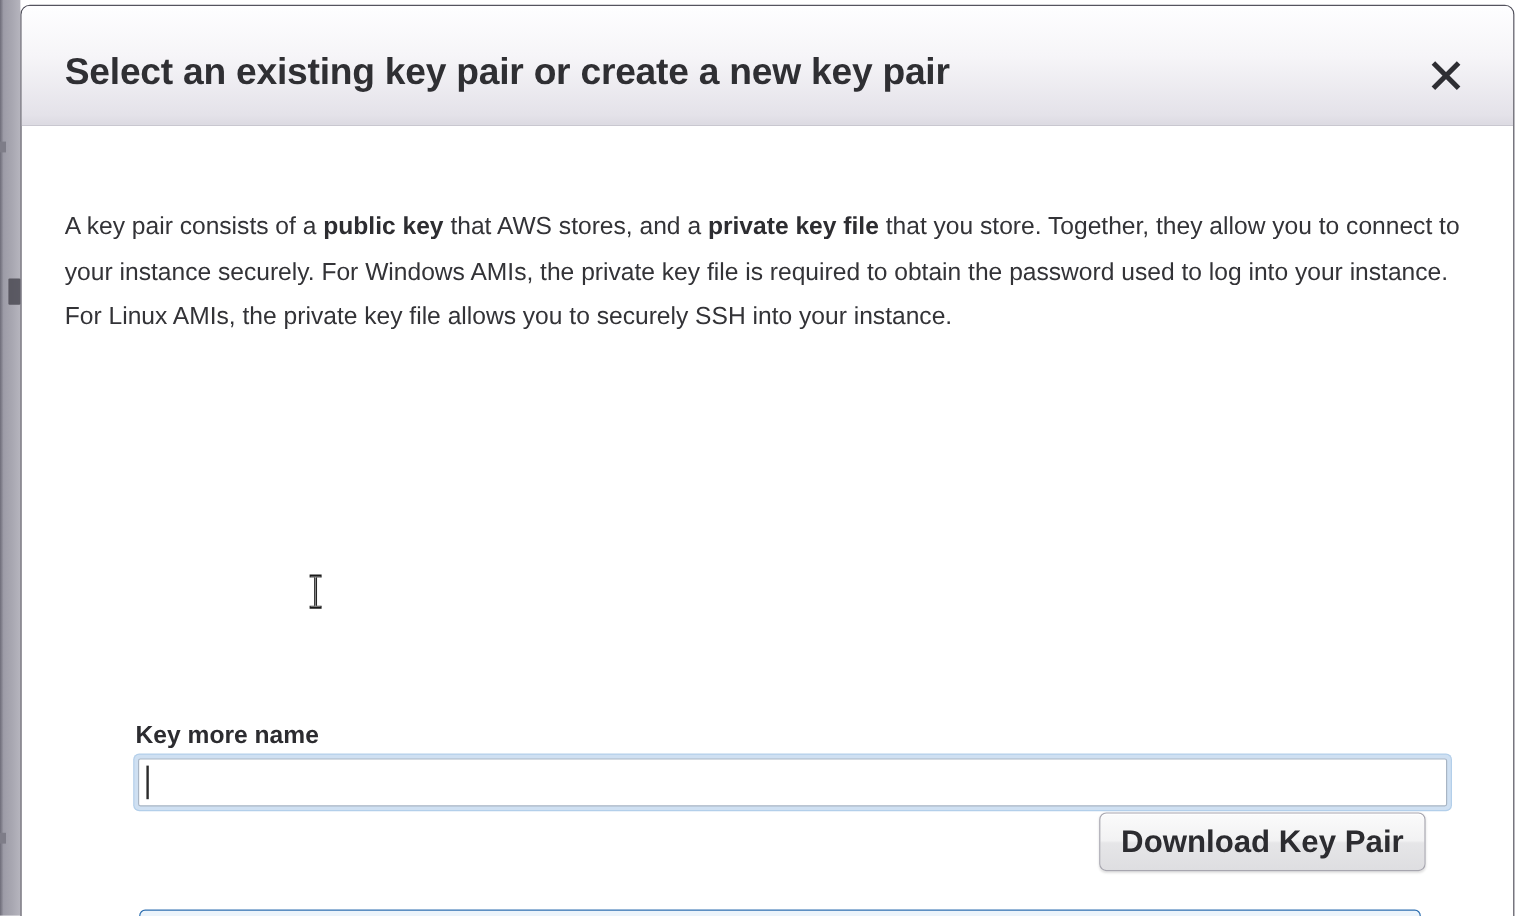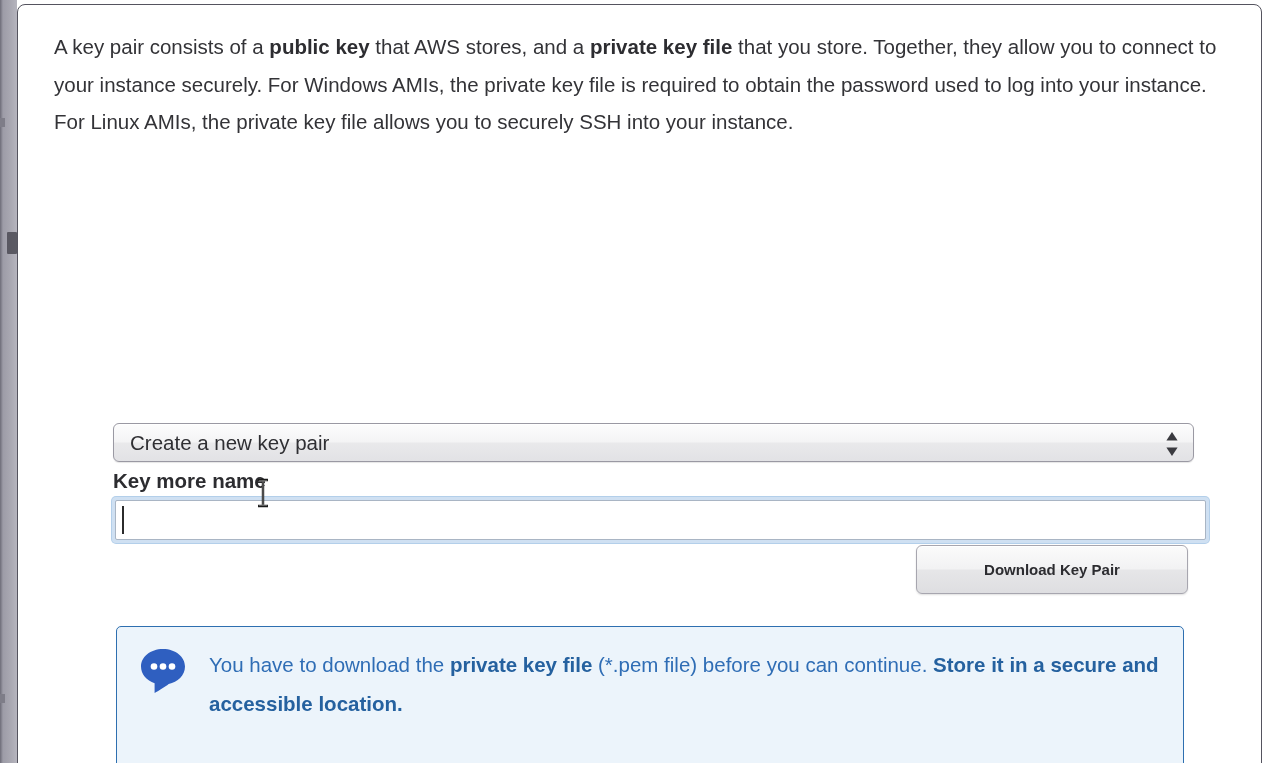--- a/index.html
+++ b/index.html
@@ -95,21 +95,21 @@
     position: relative;
     padding: 0 36px;
   }
   .para {
     color: #333337;
     font-size: 20.5px;
     line-height: 37.5px;
     margin: 0;
     max-width: 1165px;
   }
-  #intro-paragraph { padding-top: 23px; }
+  #intro-paragraph { padding-top: 33px; margin-top: 32px; }
   #note-paragraph  { padding-top: 32px; }
   .para b { font-weight: bold; color: #2d2d31; }
   .link {
     color: #3b73c4;
     text-decoration: none;
     cursor: pointer;
   }
 
   
   #keypair-select-row {
@@ -197,21 +197,21 @@
     left: 898px;
     top: 540px;
     width: 272px;
     height: 49px;
     box-sizing: border-box;
     background: linear-gradient(to bottom, #fbfbfb 0%, #f2f2f3 48%, #e6e6e8 52%, #dedee1 100%);
     border: 1px solid #a7a6af;
     border-radius: 6px;
     box-shadow: inset 0 1px 0 #ffffff, 0 1px 2px rgba(0,0,0,.13);
     font-family: "Liberation Sans", sans-serif;
-    font-size: 15px;
+    font-size: 26px;
     font-weight: bold;
     color: #2c2c30;
     cursor: pointer;
   }
 
   
   #info-callout {
     position: absolute;
     left: 98px;
     top: 621px;
@@ -254,35 +254,34 @@
 
 <div id="page-backdrop">
   <div class="backdrop-strip"></div>
   <div class="backdrop-notch"></div>
   <div class="backdrop-fleck" style="top:118px"></div>
   <div class="backdrop-fleck" style="top:694px"></div>
 </div>
 
 <div id="modal">
 
+  <div id="modal-header">
+    <div id="modal-title">Select an existing key pair or create a new key pair</div>
+    <button id="close-button" aria-label="Close">
+      <svg width="34" height="34" viewBox="0 0 34 34">
+        <path d="M6.5 6.5 L27.5 27.5 M27.5 6.5 L6.5 27.5" stroke="#2e2e33" stroke-width="4.2" stroke-linecap="butt" fill="none"></path>
+      </svg>
+    </button>
+  </div>
 
   <div id="modal-body">
 
     <p id="intro-paragraph" class="para"><span>A key pair consists of a </span><b>public key</b><span> that AWS stores, and a </span><b>private key file</b><span> that you store. Together, they allow you to connect to your instance securely. For Windows AMIs, the private key file is required to obtain the password used to log into your instance. For Linux AMIs, the private key file allows you to securely SSH into your instance.</span></p>
 
 
-    <div id="keypair-select-row">
-      <div id="keypair-select">
-        <span id="keypair-select-label">Create a new key pair</span>
-        <svg id="select-stepper-icon" viewBox="0 0 14 26">
-          <path d="M7 1 L12.6 9.4 L1.4 9.4 Z" fill="#3a3a3f"></path>
-          <path d="M7 25 L12.6 16.6 L1.4 16.6 Z" fill="#3a3a3f"></path>
-        </svg>
-      </div>
-    </div>
 
     <div id="keypair-name-label">Key more name</div>
 
     <div id="keypair-name-field-wrap">
       <input id="keypair-name-input" type="text" placeholder="" style="">
     </div>
     <div id="text-caret"></div>
 
     <button id="download-key-pair-button">Download Key Pair</button>
 

